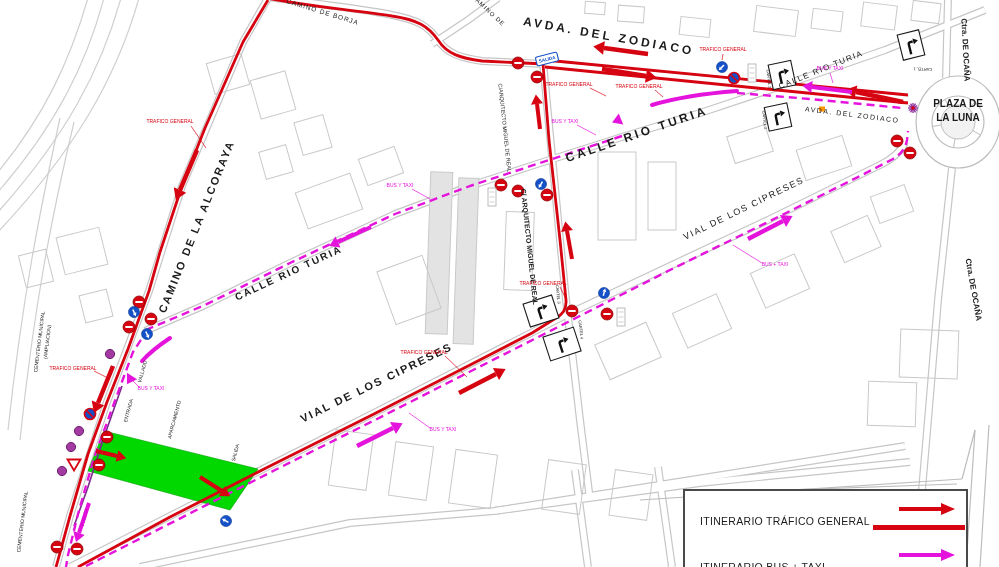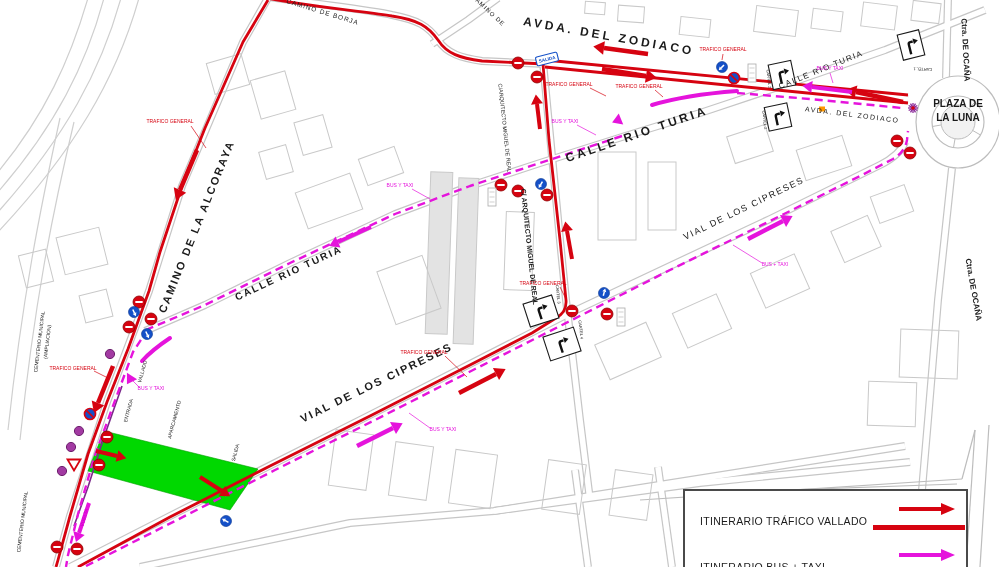--- a/index.html
+++ b/index.html
@@ -391,21 +391,21 @@
         <text x="443" y="431" fill="#e514dc" font-size="5" text-anchor="middle" letter-spacing="0" transform="rotate(0 443 431)">BUS Y TAXI</text>
         <line x1="430" y1="428" x2="409" y2="413" stroke="#e514dc" stroke-width="0.7"></line>
         <text x="775" y="266" fill="#e514dc" font-size="5" text-anchor="middle" letter-spacing="0" transform="rotate(0 775 266)">BUS + TAXI</text>
         <line x1="762" y1="263" x2="733" y2="245" stroke="#e514dc" stroke-width="0.7"></line>
         <text x="830" y="70" fill="#e514dc" font-size="5" text-anchor="middle" letter-spacing="0" transform="rotate(0 830 70)">BUS Y TAXI</text>
         <line x1="830" y1="73" x2="833" y2="83" stroke="#e514dc" stroke-width="0.7"></line>
       </g>
     </svg>
 
   <div class="legend">
-    <span class="lg-label lg-row1-label">ITINERARIO TRÁFICO VALLADO</span>
+    <span class="lg-label lg-row1-label">ITINERARIO TRÁFICO GENERAL</span>
     <svg class="lg-arrow lg-arrow1" viewBox="0 0 58 14">
       <line x1="2" y1="7" x2="44" y2="7" stroke="#d60310" stroke-width="4"></line>
       <polygon points="44,1 58,7 44,13" fill="#d60310"></polygon>
     </svg>
     <div class="lg-redbar"></div>
     <svg class="lg-arrow lg-arrow2" viewBox="0 0 58 14">
       <line x1="2" y1="7" x2="44" y2="7" stroke="#e514dc" stroke-width="4"></line>
       <polygon points="44,1 58,7 44,13" fill="#e514dc"></polygon>
     </svg>
     <span class="lg-label lg-row2-label">ITINERARIO BUS + TAXI</span>

